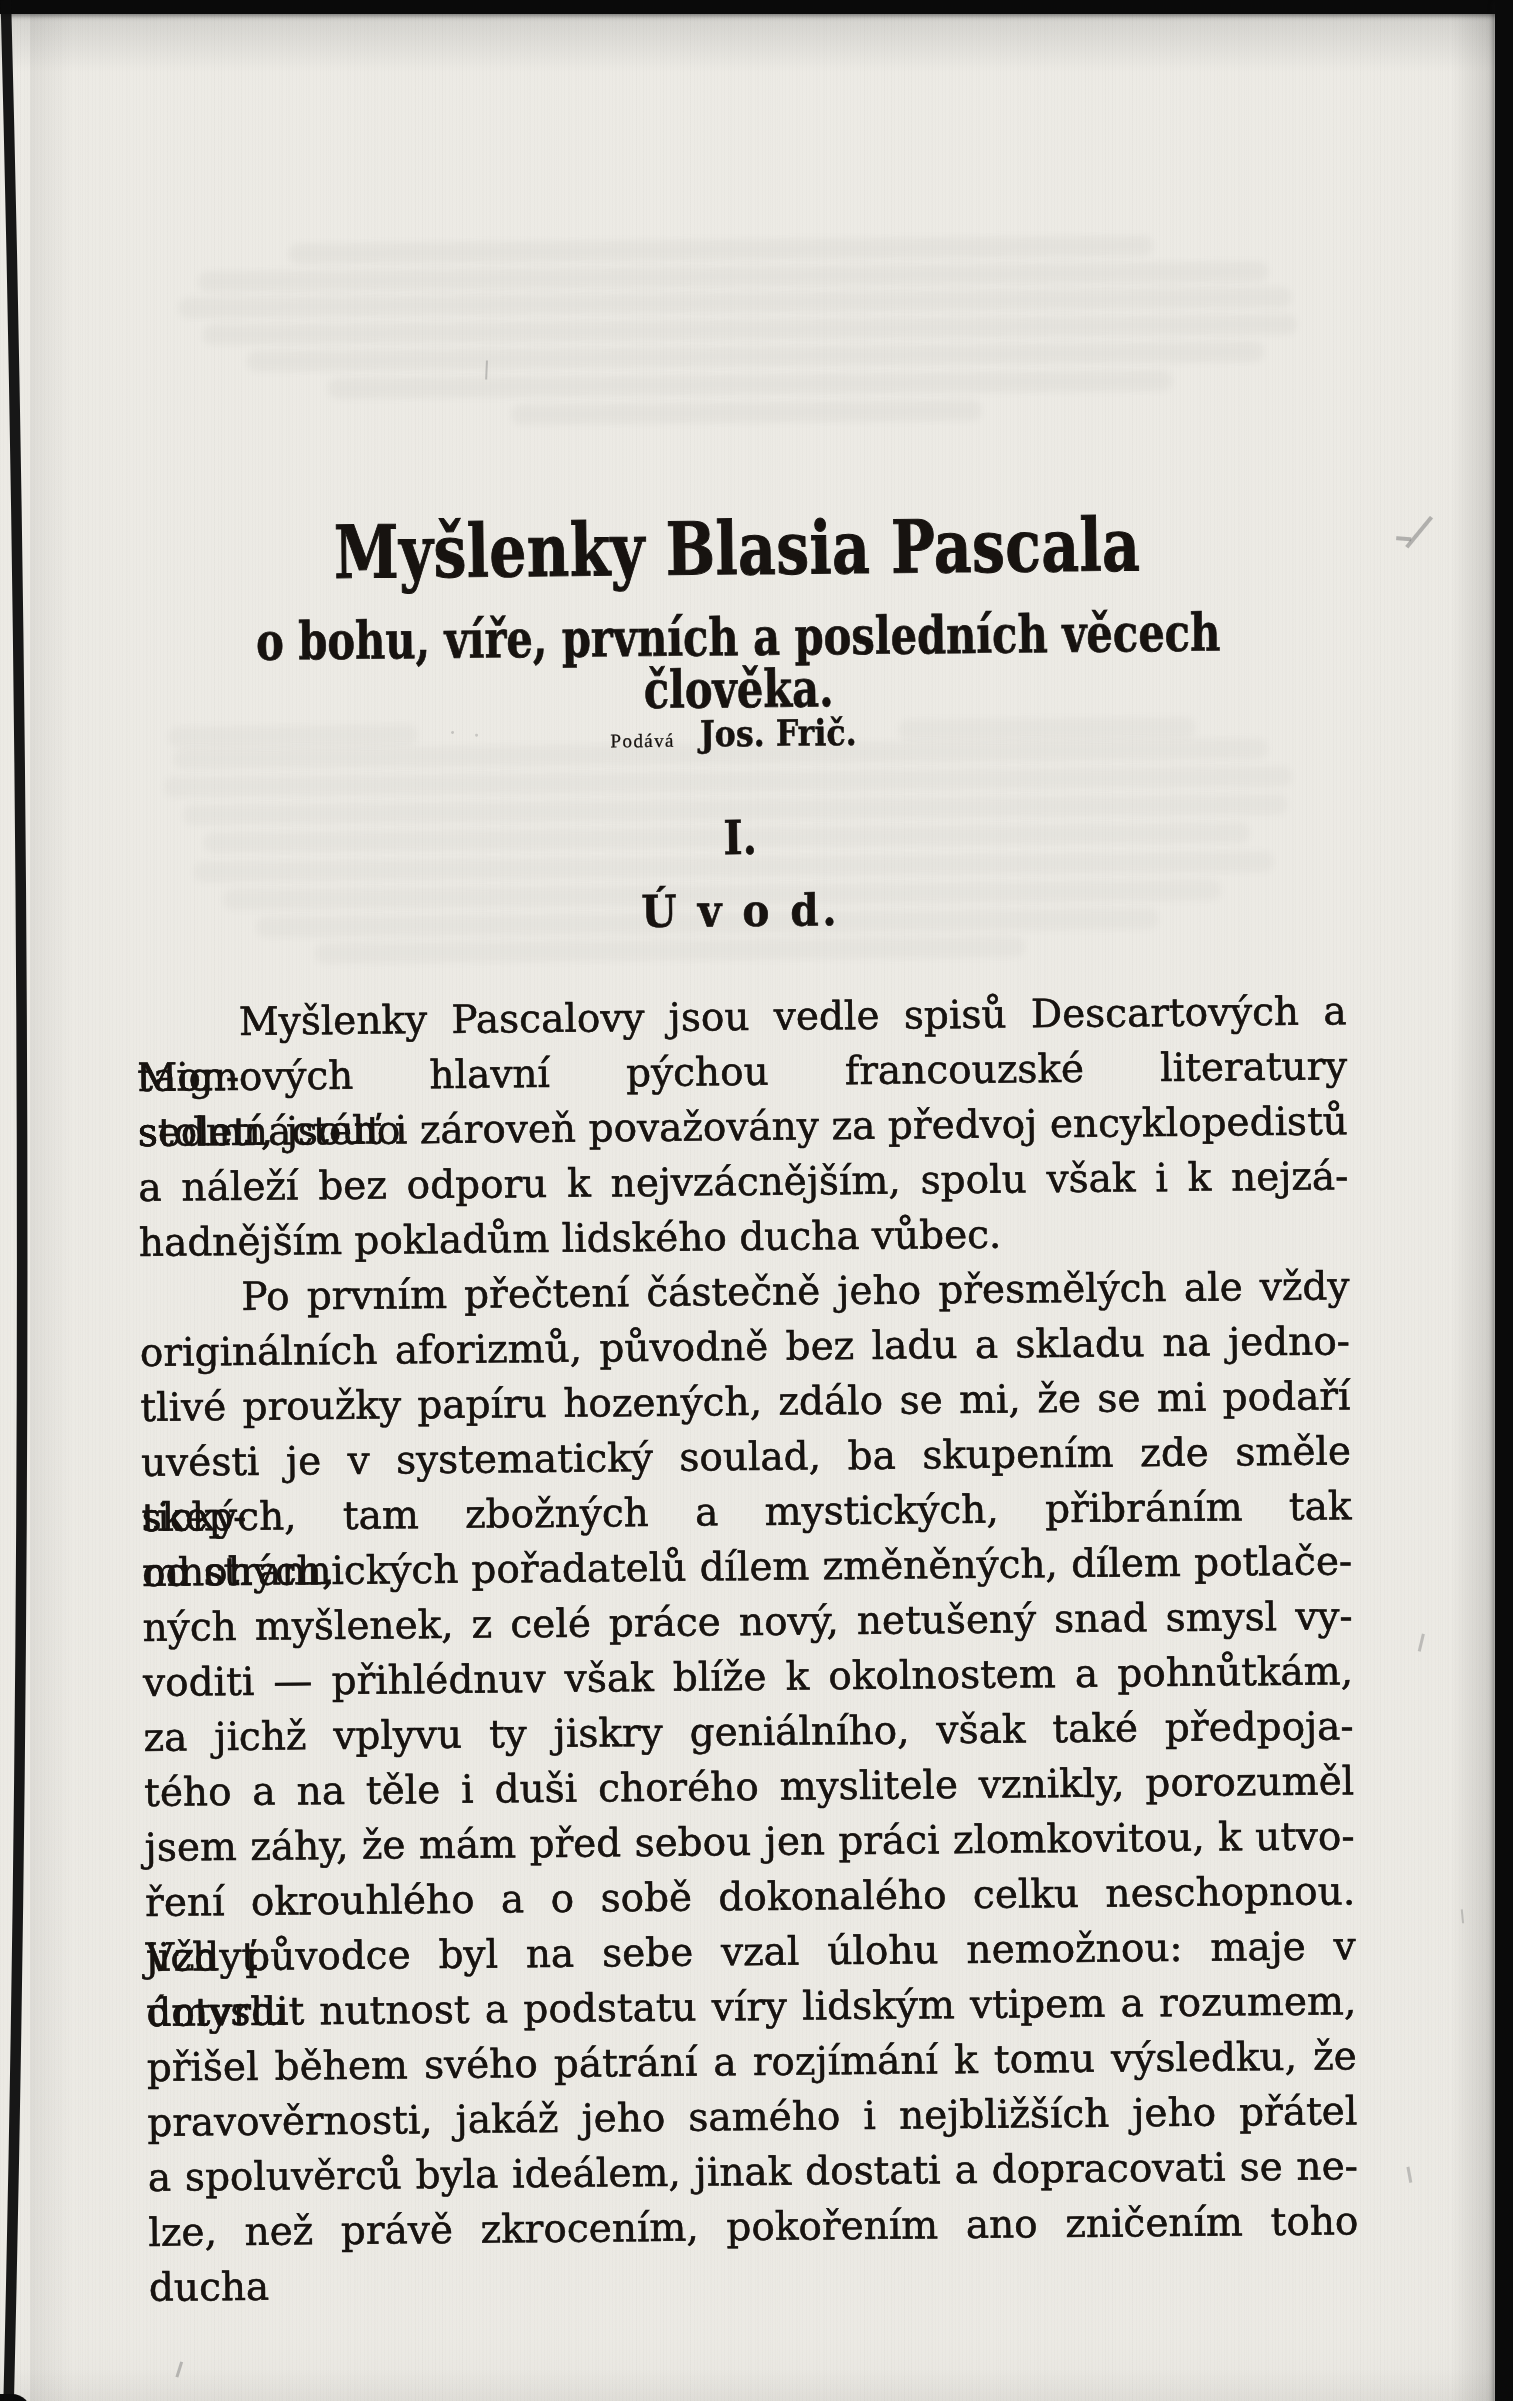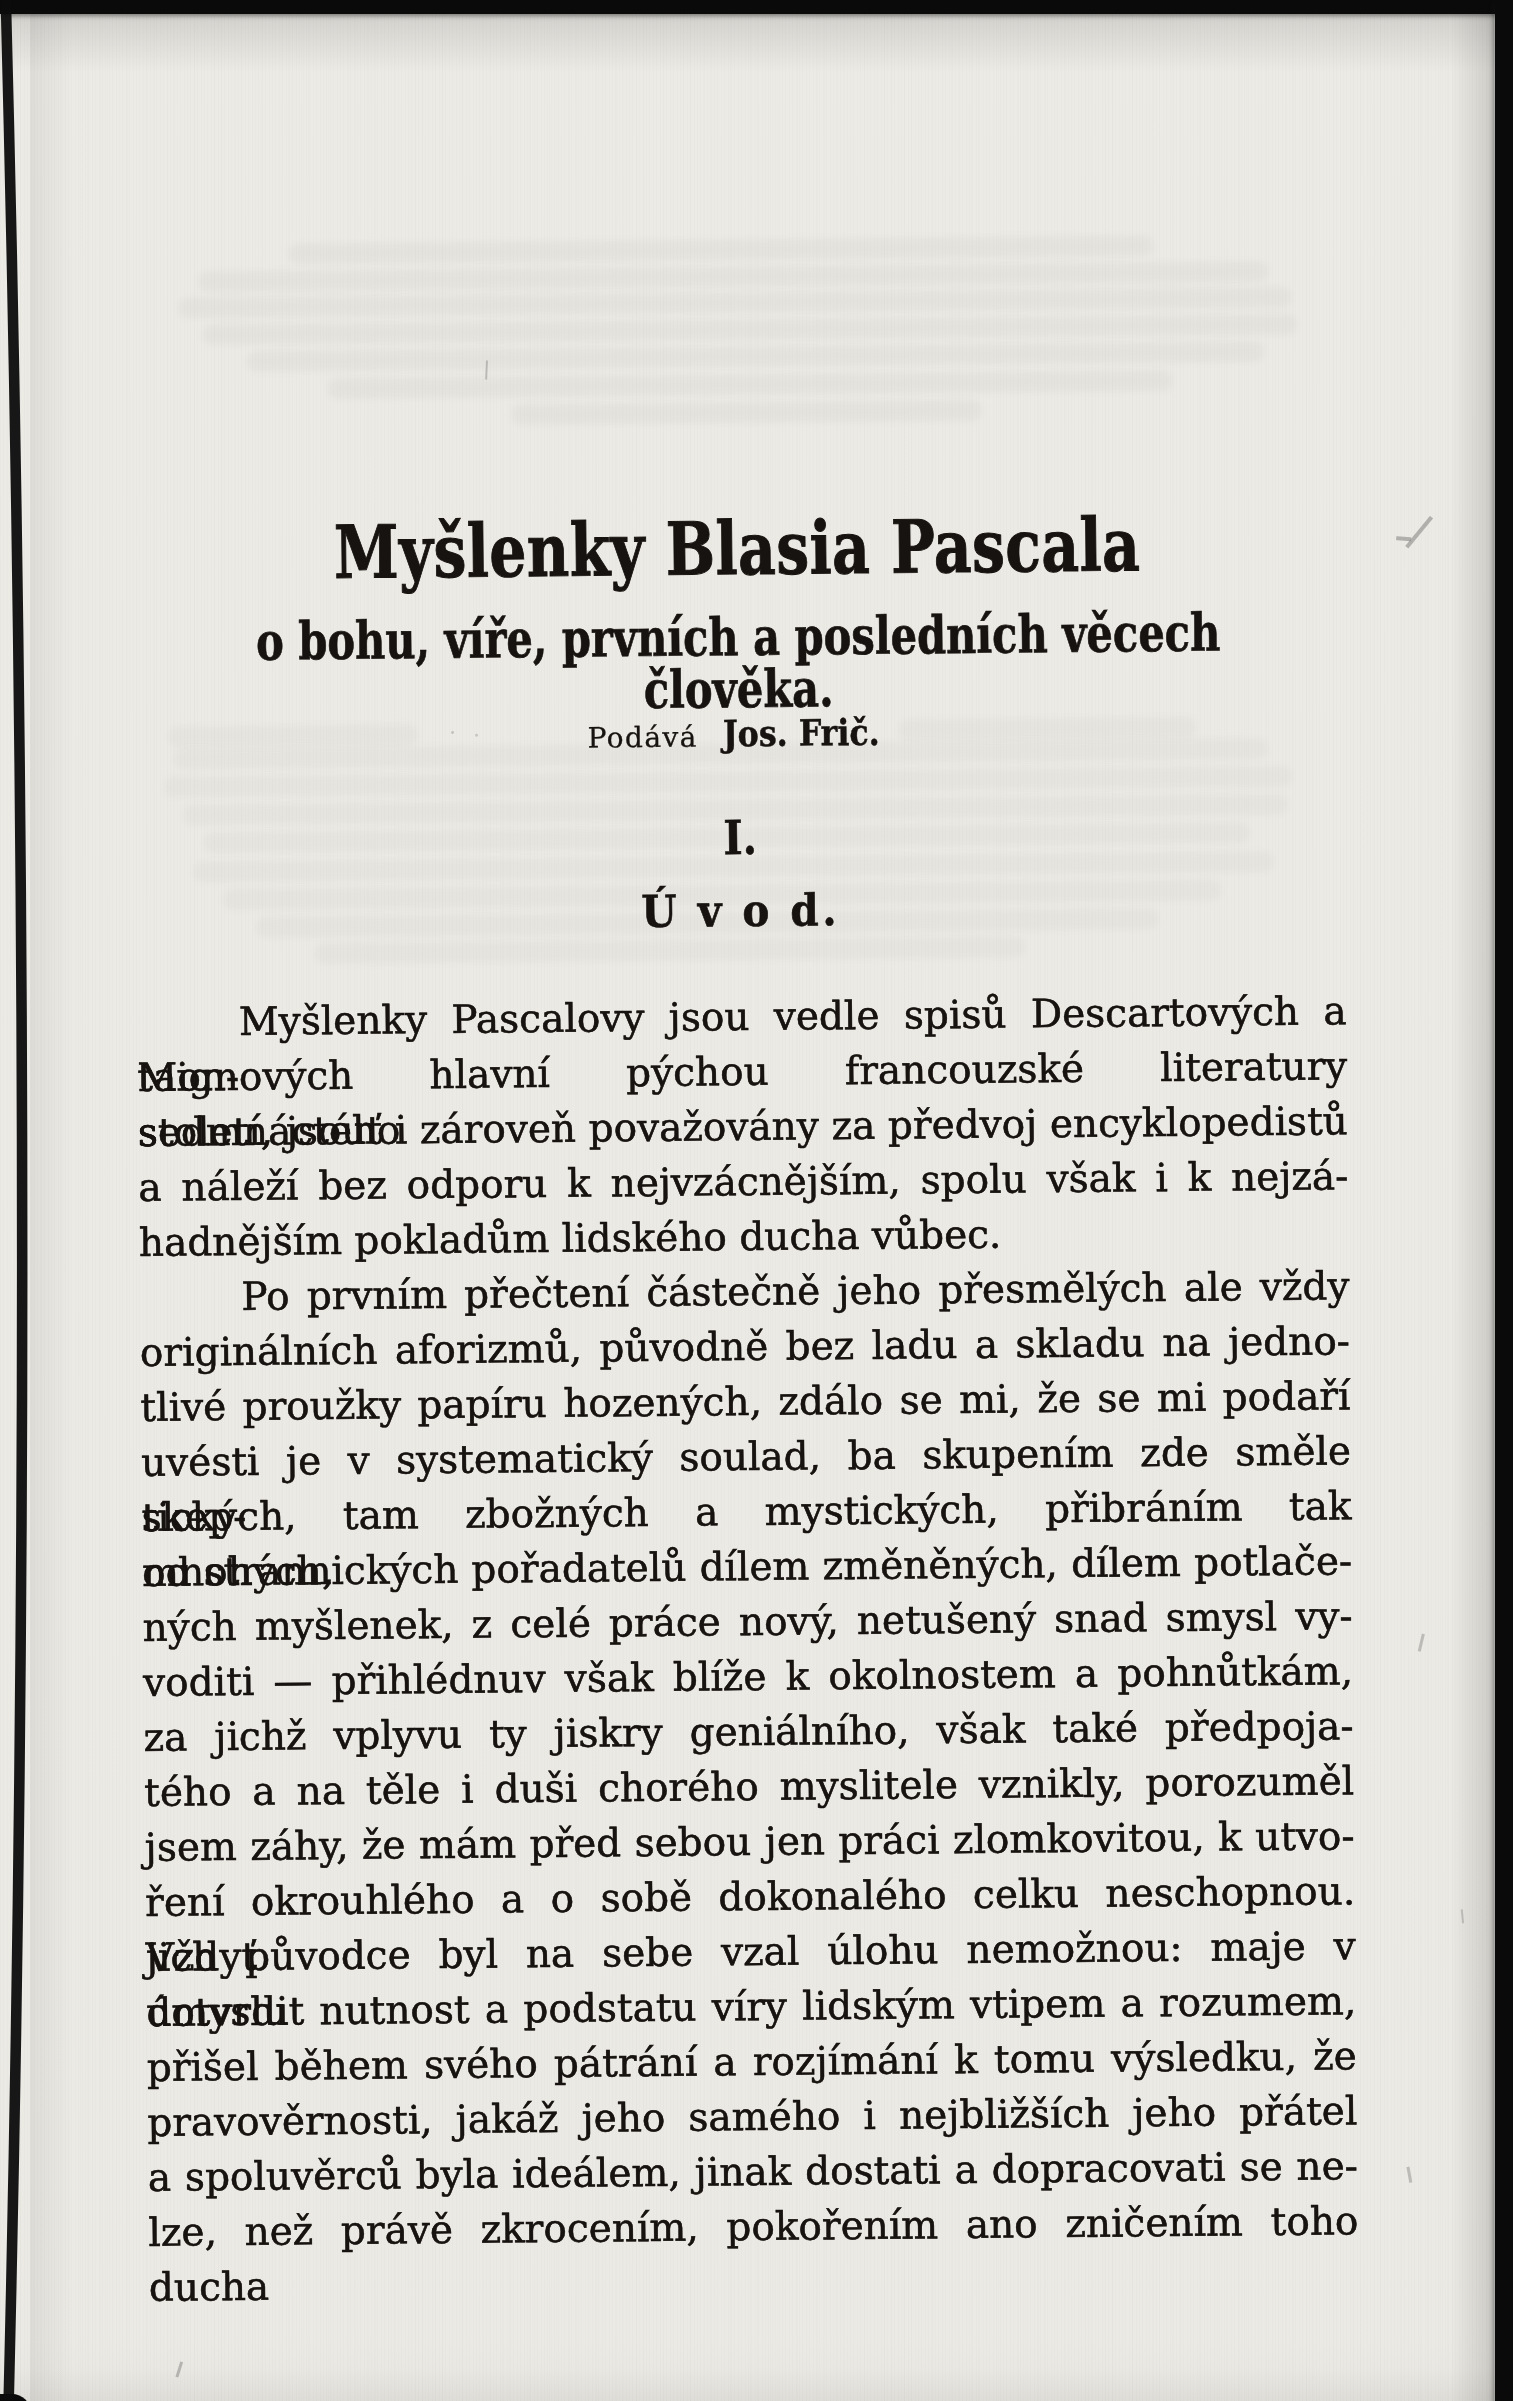--- a/index.html
+++ b/index.html
@@ -55,21 +55,21 @@
   .title-text {
     display: inline-block; font-weight: bold; font-size: 73px; line-height: 1;
     transform: scaleX(0.80); letter-spacing: 0.5px;
     -webkit-text-stroke: 1px #171310;
   }
   .subtitle-text {
     display: inline-block; font-weight: bold; font-size: 52px; line-height: 1;
     transform: scaleX(0.80); -webkit-text-stroke: 0.7px #171310;
   }
   .byline-prefix {
-    display: inline-block; font-size: 28px; letter-spacing: 1.4px;
+    display: inline-block; font-size: 19px; letter-spacing: 1.4px; font-family: Liberation Serif, serif;
     -webkit-text-stroke: 0.3px #171310;
   }
   .byline-name {
     display: inline-block; font-weight: bold; font-size: 36px; margin-left: 14.4px;
     transform: scaleX(0.88); -webkit-text-stroke: 0.5px #171310;
   }
   .chapter-num {
     display: inline-block; font-weight: bold; font-size: 47px; line-height: 1;
     transform: scaleX(0.88); -webkit-text-stroke: 0.6px #171310;
   }

